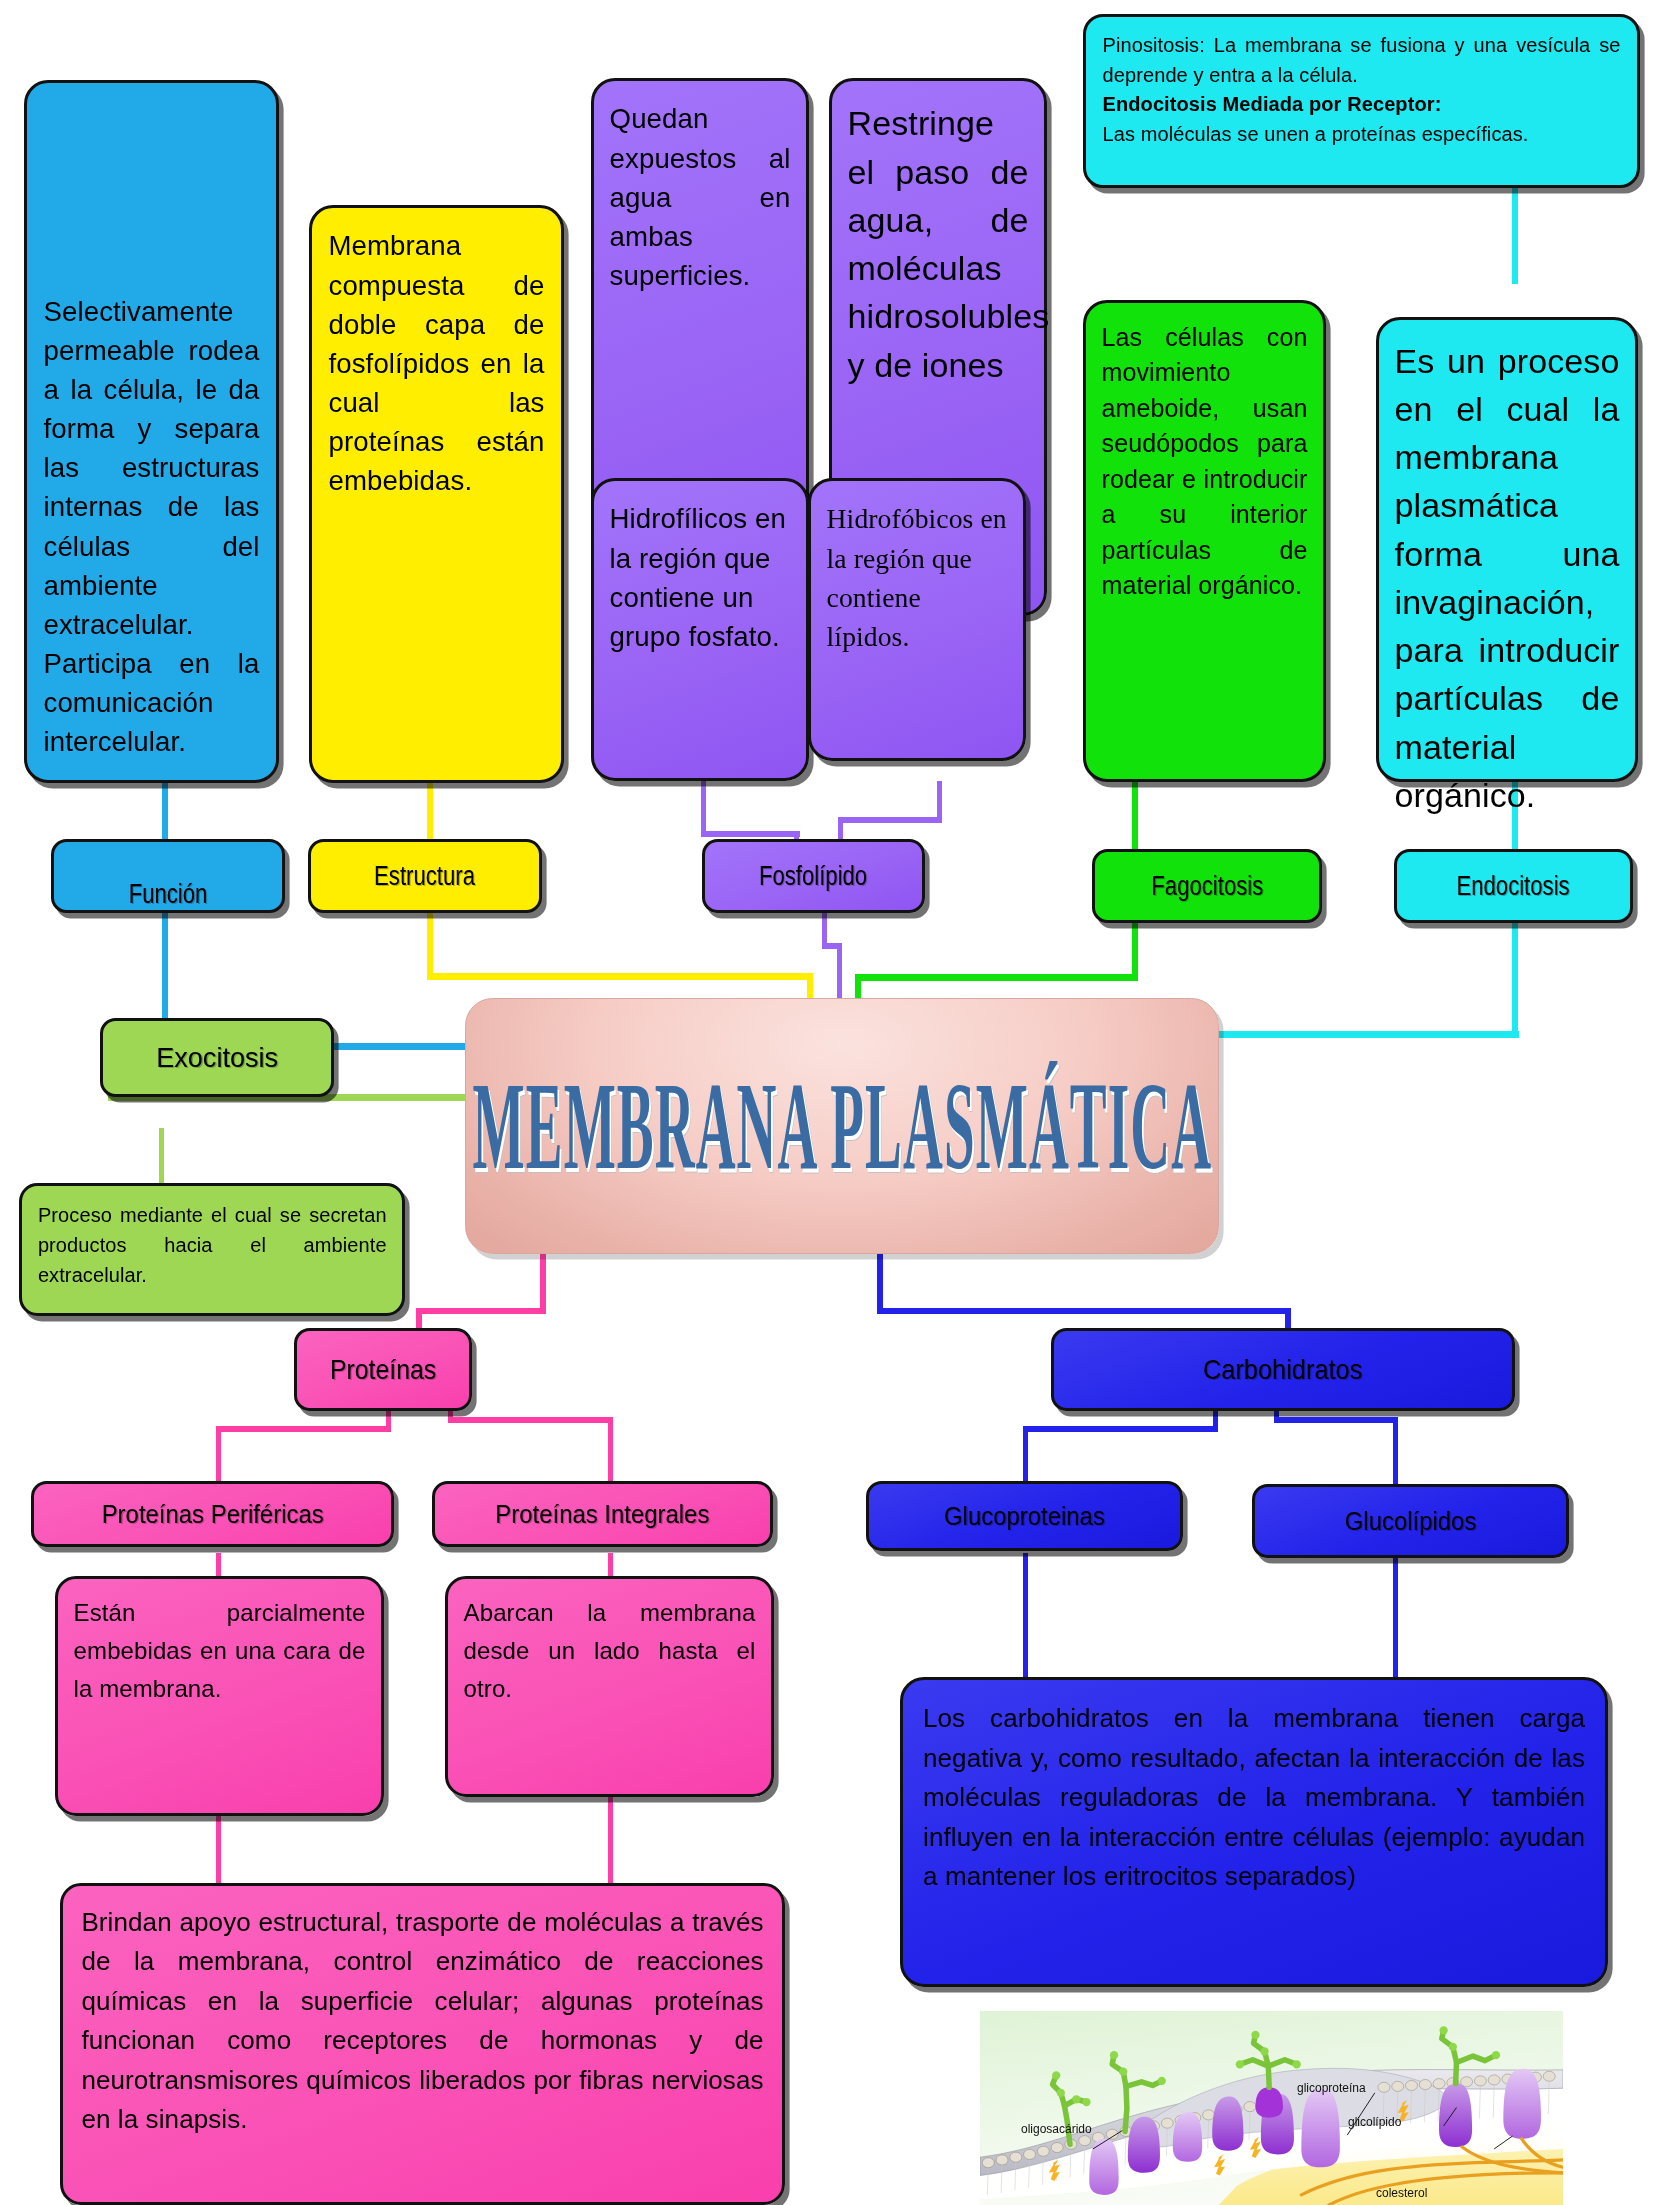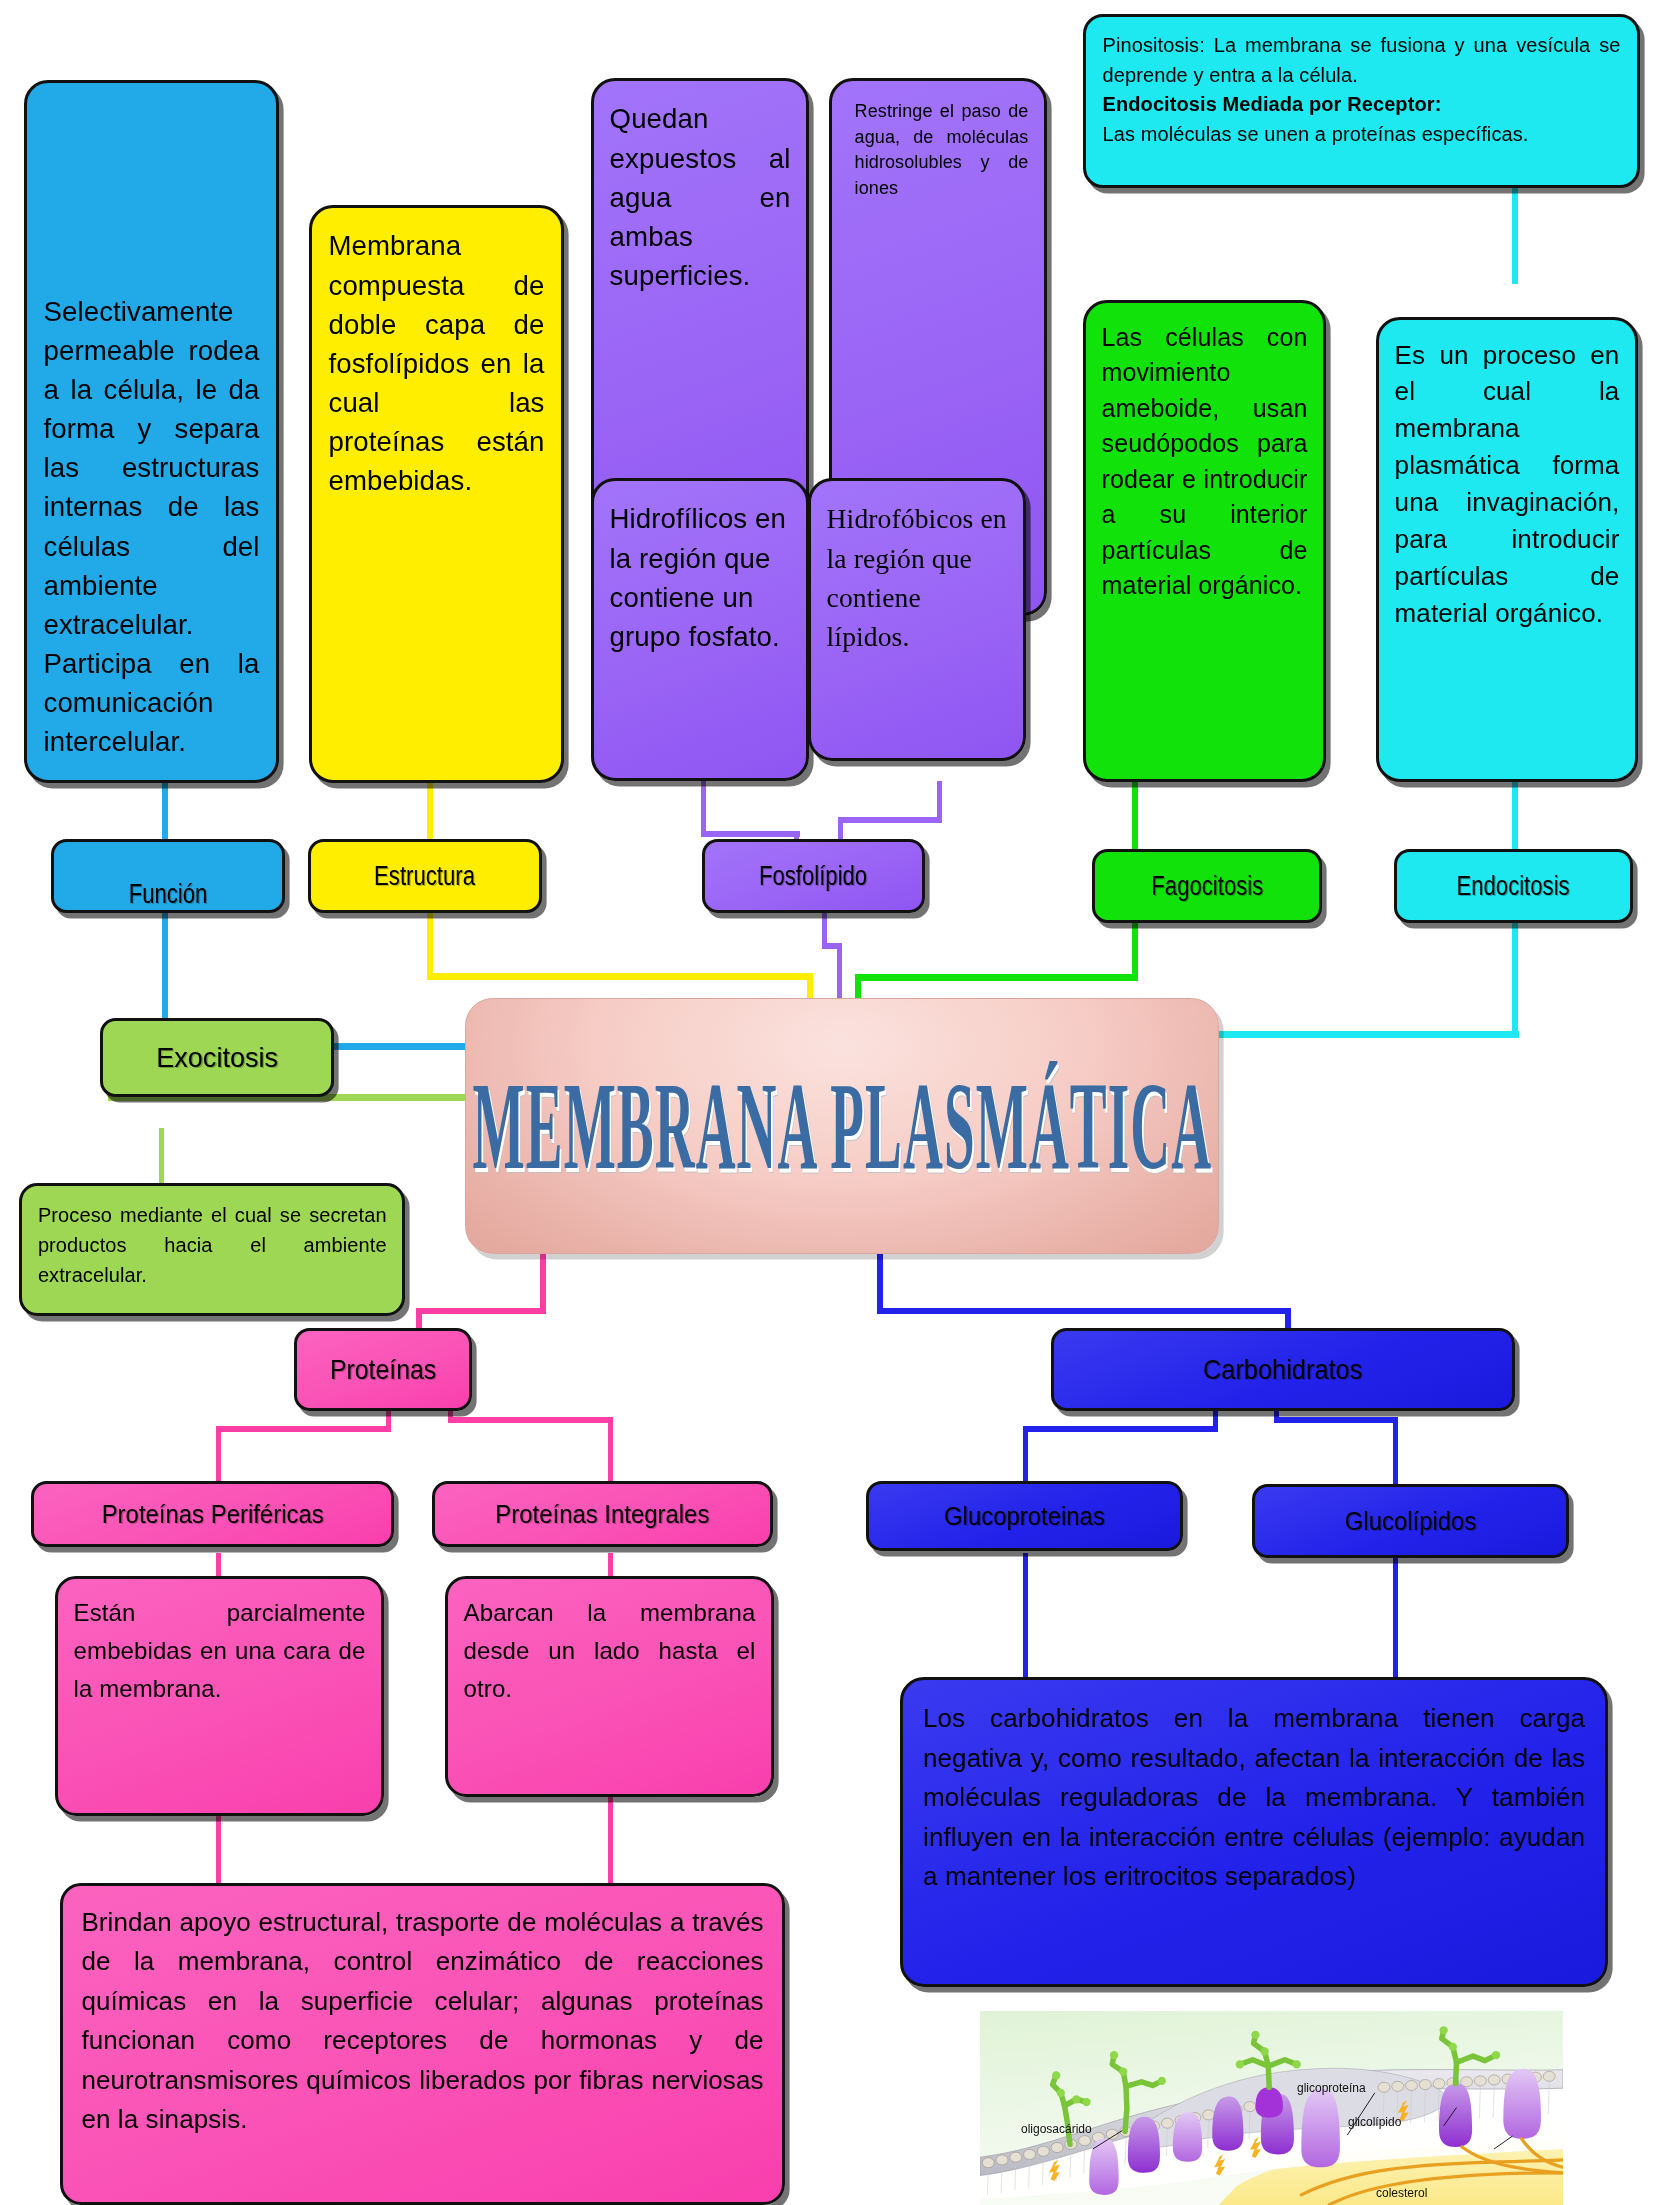--- a/index.html
+++ b/index.html
@@ -196,21 +196,21 @@
 
   <div class="node c-yellow" style="left:309px;top:205px;width:255px;height:578px;padding:18.4px 16.5px;">
     <div class="txt" style="font-size:27.6px;">Membrana compuesta de doble capa de fosfolípidos en la cual las proteínas están embebidas.</div>
   </div>
 
   <div class="node c-purple" style="left:591px;top:78px;width:218px;height:538px;padding:18.4px 15.6px;">
     <div class="txt" style="font-size:27.6px;">Quedan expuestos al agua en ambas superficies.</div>
   </div>
 
   <div class="node c-purple" style="left:829px;top:78px;width:218px;height:538px;padding:18.4px 15.6px;">
-    <div class="txt" style="font-size:18px;margin-left:7px;">Restringe el paso de agua, de moléculas hidrosolubles y de iones</div>
+    <div class="txt" style="font-size:34px;">Restringe el paso de agua, de moléculas hidrosolubles y de iones</div>
   </div>
 
   <div class="node c-purple" style="left:591px;top:478px;width:218px;height:303px;padding:18.4px 15.6px;">
     <div class="txt" style="font-size:27.6px;text-align:left;text-align-last:left;"> Hidrofílicos en la región que contiene un grupo fosfato.</div>
   </div>
 
   <div class="node c-purple" style="left:808px;top:478px;width:218px;height:283px;padding:18.4px 15.6px;font-family:Liberation Serif, serif;">
     <div class="txt" style="font-size:27.6px;text-align:left;text-align-last:left;">Hidrofóbicos en la región que contiene lípidos.</div>
   </div>
 
@@ -220,21 +220,21 @@
       <span style="font-weight:bold;">Endocitosis Mediada por Receptor:</span><br>
       <span>Las moléculas se unen a proteínas específicas.</span>
     </div>
   </div>
 
   <div class="node c-green" style="left:1083px;top:300px;width:243px;height:482px;padding:16.5px 15.6px;">
     <div class="txt" style="font-size:25px;">Las células con movimiento ameboide, usan seudópodos para rodear e introducir a su interior partículas de material orgánico.</div>
   </div>
 
   <div class="node c-cyan" style="left:1376px;top:317px;width:262px;height:465px;padding:16.5px 15.6px;">
-    <div class="txt" style="font-size:26px;">Es un proceso en el cual la membrana plasmática forma una invaginación, para introducir partículas de material orgánico.</div>
+    <div class="txt" style="font-size:34px;">Es un proceso en el cual la membrana plasmática forma una invaginación, para introducir partículas de material orgánico.</div>
   </div>
 
   <div class="label-node c-blue" style="left:51px;top:839px;width:234px;height:74px;">
     <div class="txt">Función</div>
   </div>
 
   <div class="label-node c-yellow" style="left:308px;top:839px;width:234px;height:74px;">
     <div class="txt">Estructura</div>
   </div>
 

